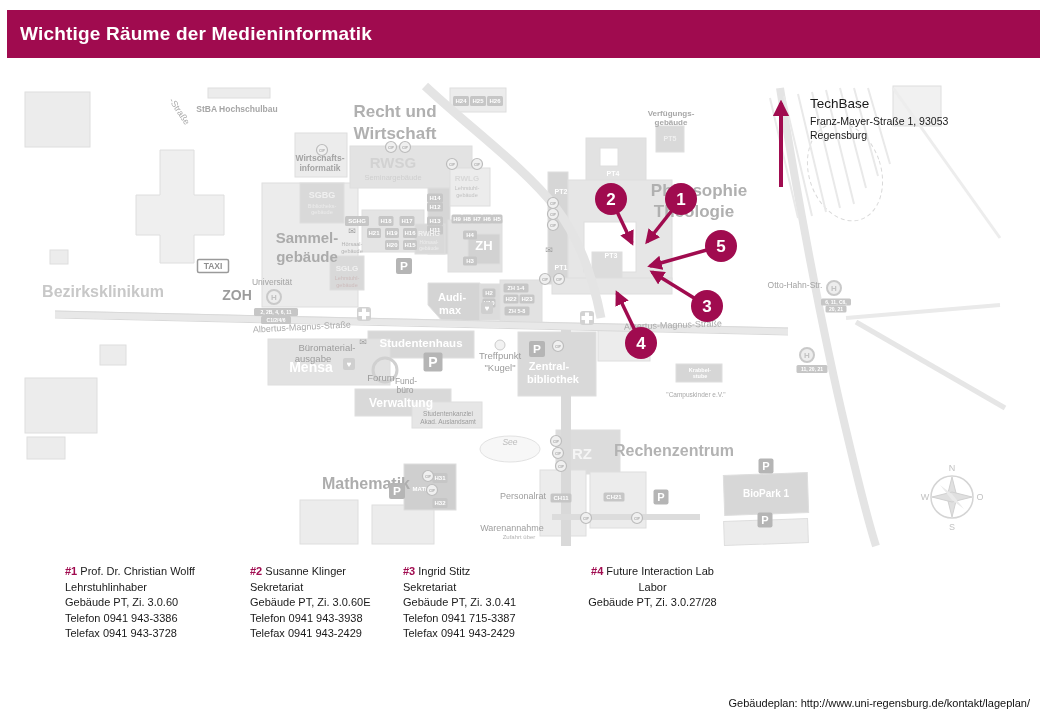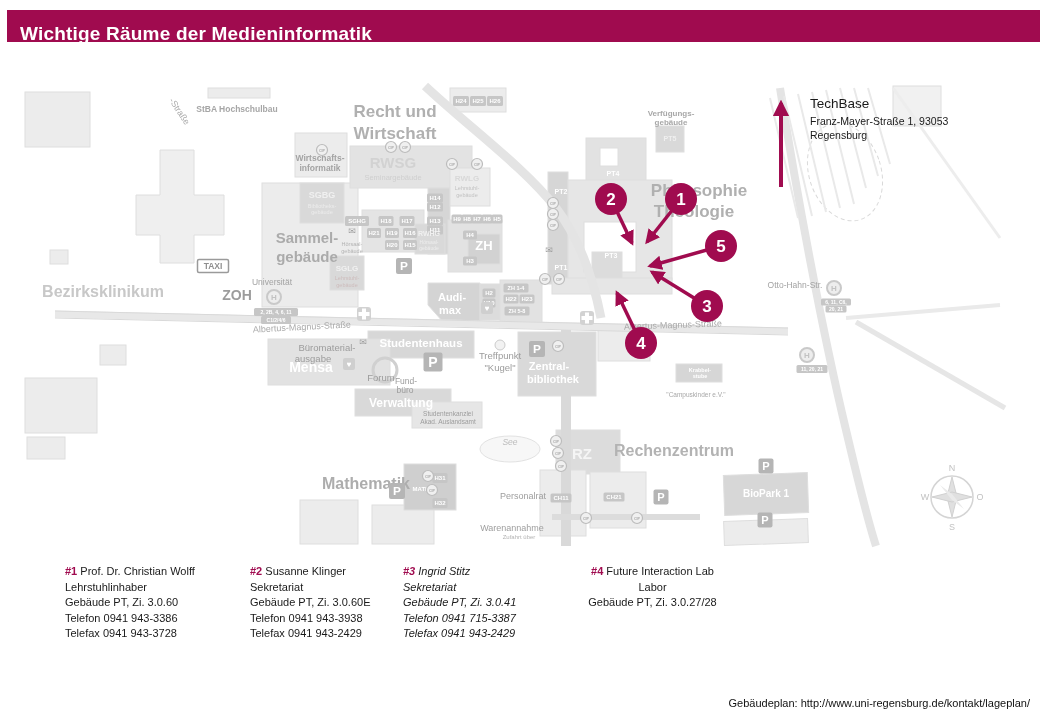--- a/index.html
+++ b/index.html
@@ -2,21 +2,21 @@
 <html style="--accent: #a00b4f;"><head>
 <meta charset="utf-8">
 <style>
   :root { --accent:#a00b4f; }
   * { margin:0; padding:0; box-sizing:border-box; }
   body {
     width:1040px; height:720px; position:relative; background:#ffffff;
     font-family:"Liberation Sans", sans-serif; color:#1a1a1a; overflow:hidden;
   }
   .header-bar {
-    position:absolute; left:7px; right:0; top:10px; height:32px;
+    position:absolute; left:7px; right:0; top:10px; height:48px;
     background:var(--accent);
   }
   .header-bar .title {
     color:#ffffff; font-size:19px; font-weight:bold; line-height:48px; padding-left:13px;
     letter-spacing:0.2px;
   }
   #map-svg { position:absolute; left:0; top:0; width:1040px; height:720px; }
   #map-svg text { font-family:"Liberation Sans", sans-serif; }
   .techbase {
     position:absolute; left:810px; top:96px; width:210px; line-height:15px;
@@ -518,21 +518,21 @@
       <div>Telefon 0941 943-3386</div>
       <div>Telefax 0941 943-3728</div>
     </div>
     <div class="contact-card" style="left: 250px;">
       <div><span class="cid">#2</span><span> Susanne Klinger</span></div>
       <div>Sekretariat</div>
       <div>Gebäude PT, Zi. 3.0.60E</div>
       <div>Telefon 0941 943-3938</div>
       <div>Telefax 0941 943-2429</div>
     </div>
-    <div class="contact-card" style="left: 403px; font-style: italic;">
+    <div class="contact-card" style="left: 403px;">
       <div><span class="cid">#3</span><span> Ingrid Stitz</span></div>
       <div>Sekretariat</div>
       <div>Gebäude PT, Zi. 3.0.41</div>
       <div>Telefon 0941 715-3387</div>
       <div>Telefax 0941 943-2429</div>
     </div>
     <div class="contact-card" style="left: 560px; text-align: center;">
       <div><span class="cid">#4</span><span> Future Interaction Lab</span></div>
       <div>Labor</div>
       <div>Gebäude PT, Zi. 3.0.27/28</div>

